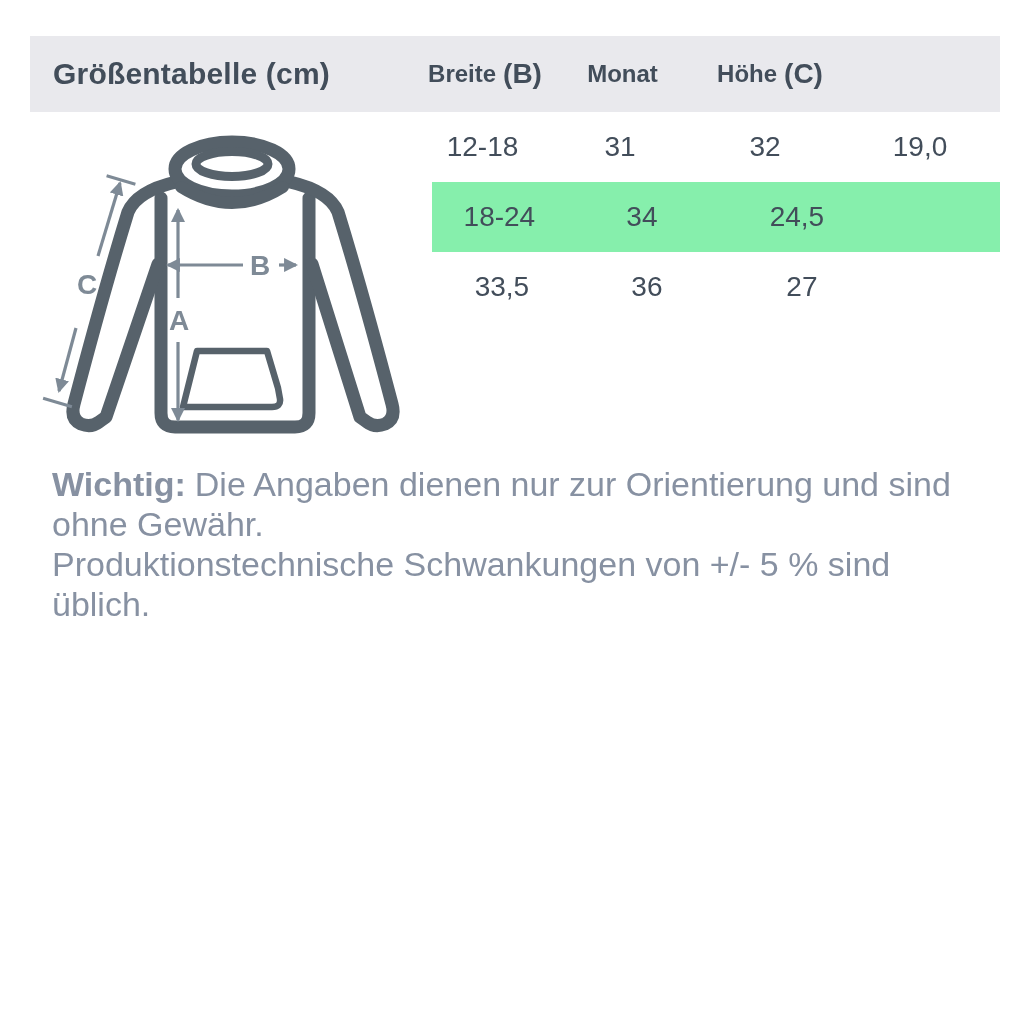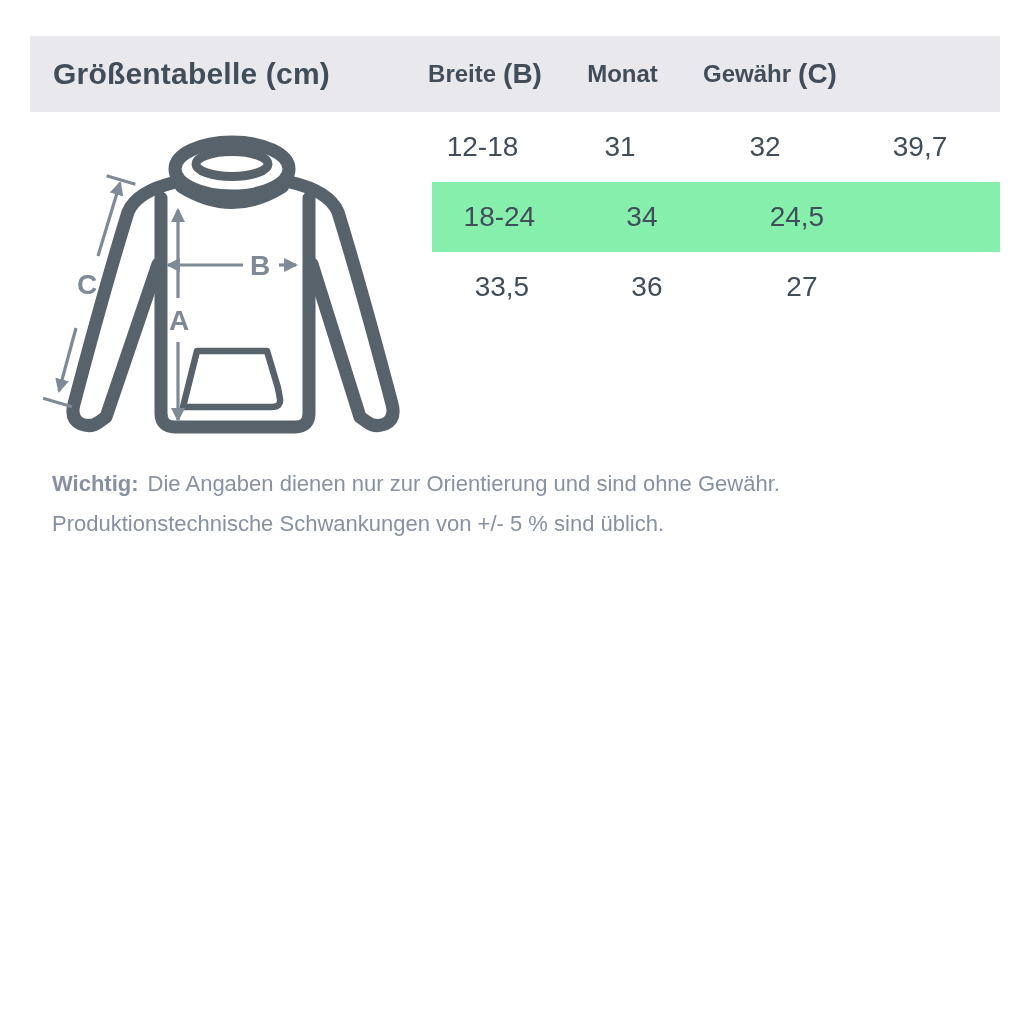--- a/index.html
+++ b/index.html
@@ -49,54 +49,54 @@
   .illustration{
     position:absolute;left:30px;top:130px;width:400px;height:330px;
   }
   .dim-label{
     font-family:"Liberation Sans", sans-serif;
     font-size:28px;font-weight:600;fill:#7E8A96;
   }
   
   .note{
     position:absolute;left:52px;top:464px;width:920px;
-    font-size:22px;line-height:40px;color:#8791A2;
+    font-size:34px;line-height:40px;color:#8791A2;
   }
   .note-prefix{font-weight:bold;margin-right:9px;}
 </style>
 </head>
 <body>
 
 <div class="page">
 
   <div class="header hdr">
     <div class="title-cell">Größentabelle (cm)</div>
     <div class="cells">
       <div class="cell c1">
         <span>Breite</span>
         <span class="hdr-suffix">(B)</span>
       </div>
       <div class="cell c0">
         <span>Monat</span>
         <span class="hdr-suffix"></span>
       </div>
       <div class="cell c3">
-        <span>Gewähr</span>
+        <span>Höhe</span>
         <span class="hdr-suffix">(C)</span>
       </div>
     </div>
   </div>
 
   <div class="row row-0">
     <div class="spacer"></div>
     <div class="cells">
       <div class="cell c0">12-18</div>
       <div class="cell c1">31</div>
       <div class="cell c2">32</div>
-      <div class="cell c3">39,7</div>
+      <div class="cell c3">19,0</div>
     </div>
   </div>
 
   <div class="row row-1">
     <div class="spacer"></div>
     <div class="cells">
       <div class="cell c0">18-24</div>
       <div class="cell c2">34</div>
       <div class="cell c3">24,5</div>
     </div>

